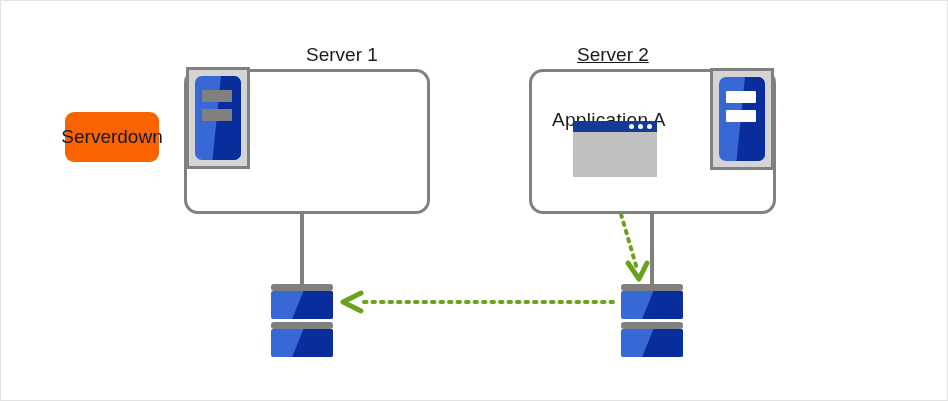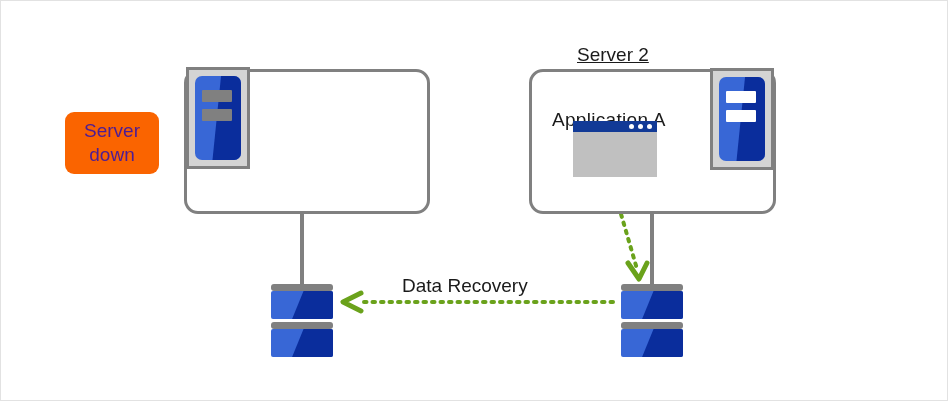--- a/index.html
+++ b/index.html
@@ -105,29 +105,28 @@
   }
   .machine-bar.b1 { top: 17%; }
   .machine-bar.b2 { top: 39%; }
   .on  .machine-bar { background: #ffffff; }
   .off .machine-bar { background: #808080; }
 
   
   #server-down-badge {
     position: absolute;
     left: 64px;  top: 111px;
-    width: 94px; height: 62px;
+    width: 94px; height: 50px;
     background: #fa6400;
     border-radius: 9px;
-    color: #4c1d95;
+    color: #0f172a;
     font-size: 19px;
     line-height: 24px;
     text-align: center;
     display: flex;
-    flex-direction: column;
     align-items: center;
     justify-content: center;
   }
 
   
   #app-window {
     position: absolute;
     left: 572px; top: 120px;
     width: 84px;  height: 56px;
   }
@@ -198,20 +197,21 @@
     <line x1="613" y1="189" x2="636" y2="268" stroke="#6aa21b" stroke-width="4" stroke-dasharray="2.5 6" stroke-linecap="round"></line>
     <polyline points="604,195 611,180 622,192" fill="none" stroke="#6aa21b" stroke-width="5" stroke-linejoin="round" stroke-linecap="round"></polyline>
     <polyline points="627,262 638,278 646,262" fill="none" stroke="#6aa21b" stroke-width="5" stroke-linejoin="round" stroke-linecap="round"></polyline>
 
     <g>
       <line x1="192" y1="74" x2="242" y2="161" stroke="#ffffff" stroke-width="11" stroke-linecap="round"></line>
       <line x1="192" y1="74" x2="242" y2="161" stroke="#fa6400" stroke-width="7" stroke-linecap="round"></line>
     </g>
   </svg>
 
+  <div class="lbl" id="server1-title">Server 1</div>
 
   <div class="server-box" id="server1-box"></div>
 
   <div class="machine-icon off" id="server1-icon">
     <div class="machine-body">
       <div class="machine-bar b1"></div>
       <div class="machine-bar b2"></div>
     </div>
   </div>
 
@@ -252,15 +252,14 @@
 
   <div class="disk" id="disk-right">
     <div class="platter-cap"></div>
     <div class="platter"></div>
     <div class="gap"></div>
     <div class="platter-cap"></div>
     <div class="platter"></div>
   </div>
 
 
-  <div class="lbl" id="data-recovery-label">Data Recovery</div>
 
 </div>
 
 </body></html>

